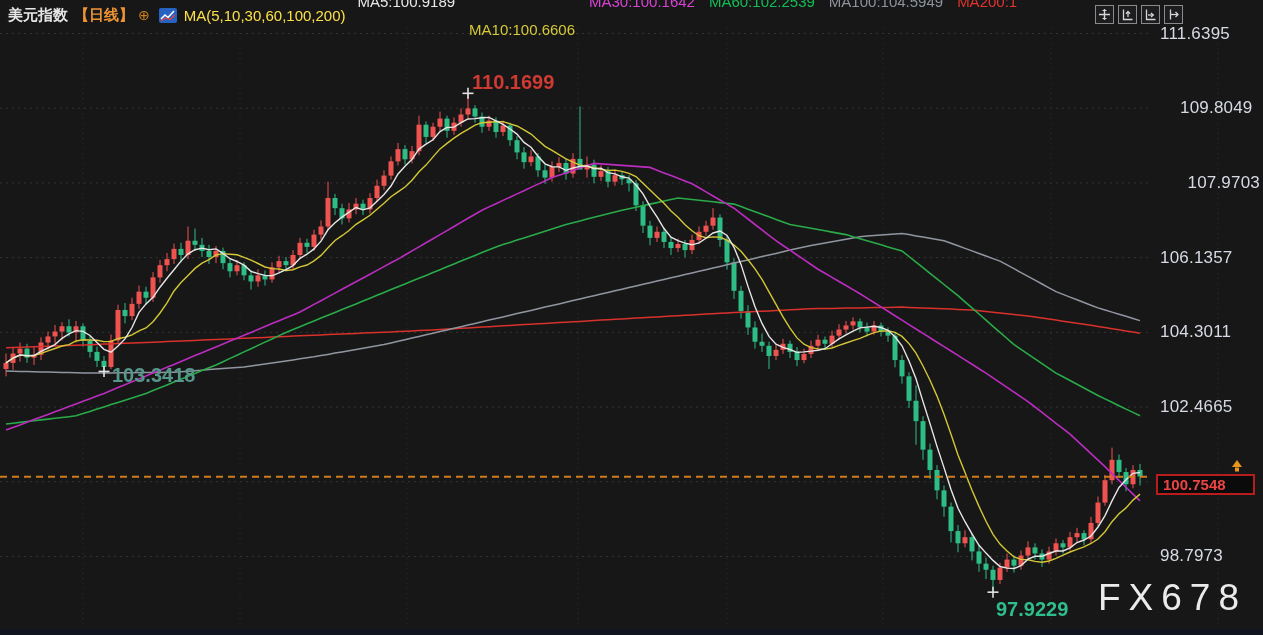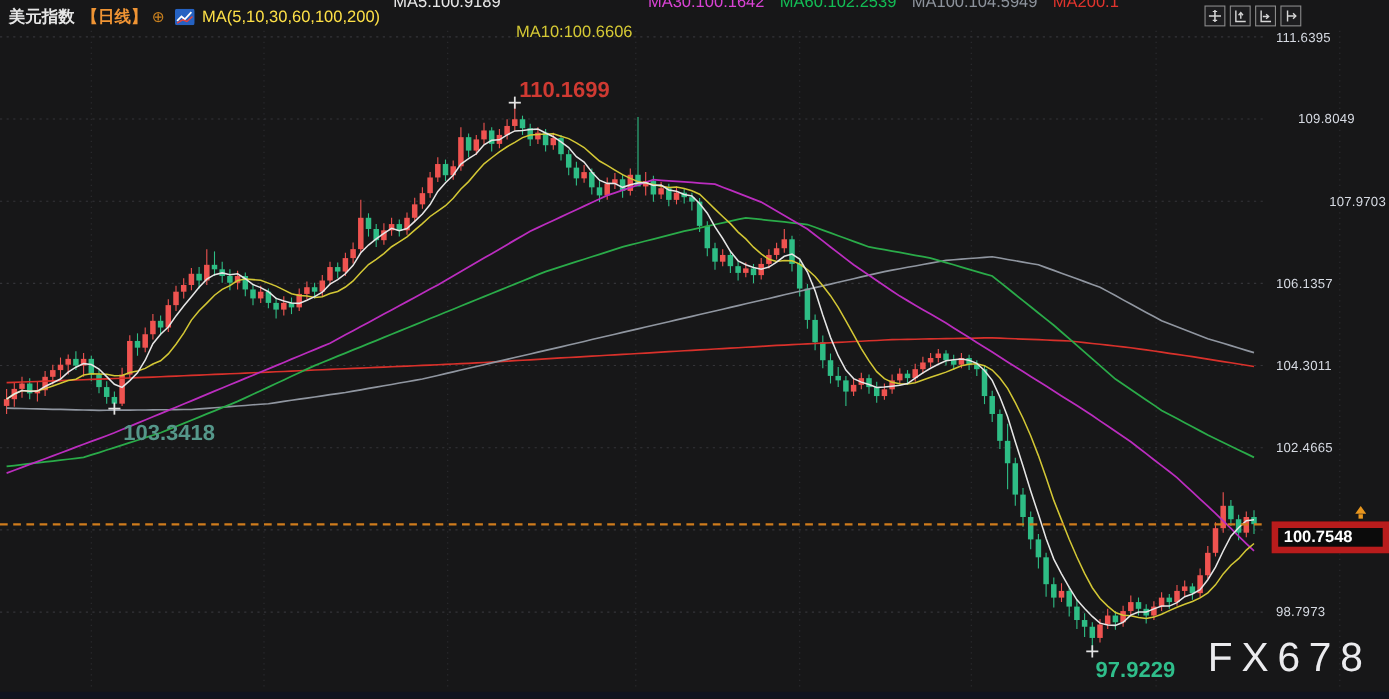--- a/index.html
+++ b/index.html
@@ -15,24 +15,24 @@
   .cicon{margin-left:9px;display:inline-flex;}
   .malab{color:#fde047;margin-left:7px;}
   #ma-values{display:flex;margin-left:12px;}
   #ma-values span{margin-right:14px;}
   
   #toolbar{position:absolute;right:80px;top:5px;display:flex;z-index:4;}
   .tool{width:19px;height:19px;border:1px solid #8a8a8a;background:#1d1d1f;margin-left:4px;
         display:flex;align-items:center;justify-content:center;cursor:pointer;box-sizing:border-box;}
   
   .ylab{position:absolute;left:1160px;width:100px;height:16px;line-height:16px;z-index:2;
-        color:#d6dae2;font-size:12px;letter-spacing:0.2px;}
+        color:#d6dae2;font-size:17px;letter-spacing:0.2px;}
   
   #price-tag{position:absolute;left:1156px;top:474px;width:90px;height:17px;z-index:3;
-             background:#0b0b0b;border:6px solid #b91c1c;color:#ffffff;font-weight:700;
+             background:#0b0b0b;border:2px solid #b91c1c;color:#ef4444;font-weight:700;
              font-size:15px;line-height:17px;padding-left:5px;}
   #tag-arrow{position:absolute;left:1230px;top:459px;z-index:3;}
   
   .ann{position:absolute;z-index:2;font-size:20px;font-weight:700;white-space:nowrap;}
   
   #wm{position:absolute;right:16px;top:577px;z-index:2;color:#ebebee;font-size:37px;
       letter-spacing:8px;font-weight:400;}
   #bstrip{position:absolute;left:0;bottom:0;width:1263px;height:6px;background:#10141f;z-index:2;}
 </style>
 </head>
@@ -456,21 +456,21 @@
       <div class="ylab" style="top: 174.91px; text-align: right;">107.9703</div>
       <div class="ylab" style="top: 249.615px;">106.1357</div>
       <div class="ylab" style="top: 324.32px;">104.3011</div>
       <div class="ylab" style="top: 399.025px;">102.4665</div>
       <div class="ylab" style="top: 473.729px;">100.6319</div>
       <div class="ylab" style="top: 548.434px;">98.7973</div>
     </div>
 
   <div id="annotations">
       <div class="ann" style="color: rgb(207, 58, 50); left: 472px; top: 71.338px;">110.1699</div>
-      <div class="ann" style="color: rgb(85, 151, 138); left: 112px; top: 383px;">103.3418</div>
+      <div class="ann" style="color: rgb(85, 151, 138); left: 112px; top: 364px;">103.3418</div>
       <div class="ann" style="color: rgb(47, 190, 139); left: 996px; top: 598.158px;">97.9229</div>
     </div>
 
   <div id="wm">FX678</div>
 
   <span id="tag-arrow" style="top: 458.725px;">
     <svg width="14" height="14" viewBox="0 0 14 14">
       <polygon points="7,1 12,8 2,8" fill="#e8961e"></polygon>
       <rect x="5" y="8.5" width="4" height="4" fill="#e8961e"></rect>
     </svg>

